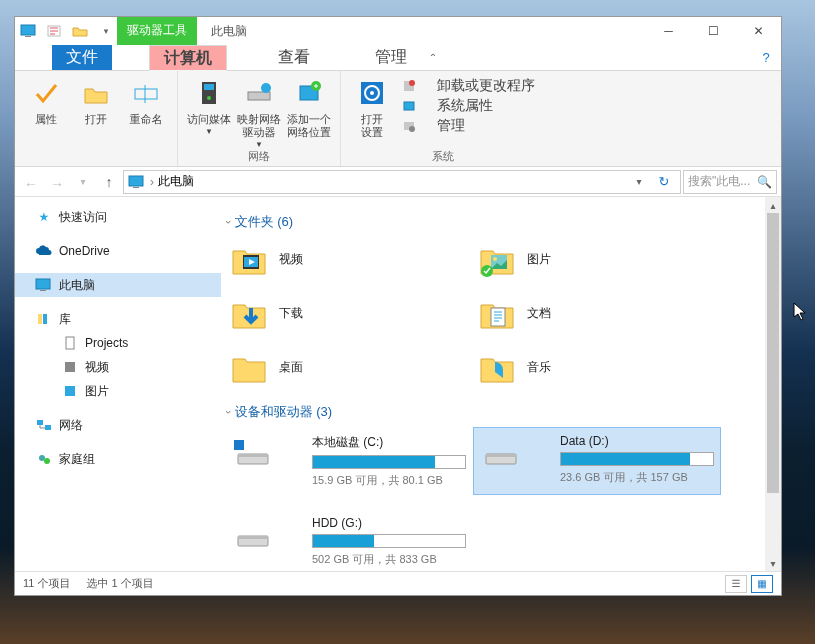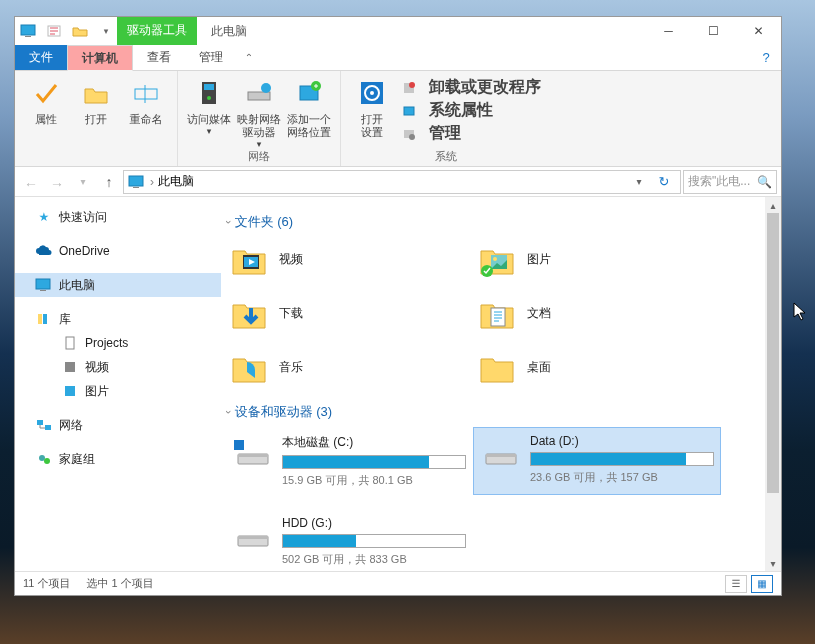--- a/index.html
+++ b/index.html
@@ -7,33 +7,33 @@
   .window { position: absolute; left: 14px; top: 16px; width: 768px; height: 580px; background: #fff; border: 1px solid #999; display: flex; flex-direction: column; }
   .titlebar { height: 28px; display: flex; align-items: stretch; background: #fff; }
   .tb-left { display: flex; align-items: center; gap: 4px; padding-left: 4px; }
   .tb-icon { width: 20px; height: 16px; display: flex; align-items: center; justify-content: center; }
   .qat { width: 22px; height: 22px; display: flex; align-items: center; justify-content: center; }
   .ctx-tab { background: #3ec73e; color: #fff; font-size: 12px; padding: 4px 10px; display: flex; align-items: center; border-bottom: 1px solid #3ec73e; }
   .tb-title { flex: 1; font-size: 12px; color: #555; display: flex; align-items: center; padding-left: 14px; }
   .win-btns { display: flex; }
   .win-btn { width: 45px; display: flex; align-items: center; justify-content: center; font-size: 12px; color: #444; }
   .tabs-row { height: 26px; display: flex; background: #fff; border-bottom: 1px solid #d8d8d8; }
-  .tab { font-size: 12px; padding: 0 14px; display: flex; align-items: center; color: #444; }
+  .tab { font-size: 16px; padding: 0 14px; display: flex; align-items: center; color: #444; margin-left: 37px; }
   .tab.file { background: #1979ca; color: #fff; }
   .tab.active { background: #fca5a5; border-top: 1px solid #d8d8d8; border-left: 1px solid #d8d8d8; border-right: 1px solid #d8d8d8; border-bottom: 1px solid #f5f5f5; margin-bottom: -1px; font-weight: bold; }
   .help-btn { margin-left: auto; width: 30px; display: flex; align-items: center; justify-content: center; color: #1979ca; font-size: 13px; }
   .collapse-btn { width: 24px; display: flex; align-items: center; justify-content: center; color: #666; font-size: 10px; }
   .ribbon { height: 96px; background: #f5f5f5; display: flex; border-bottom: 1px solid #d8d8d8; position: relative; }
   .rgroup { position: relative; display: flex; padding: 4px 6px 16px; border-right: 1px solid #e0e0e0; }
   .rgroup-label { position: absolute; bottom: 0; left: 0; right: 0; text-align: center; font-size: 11px; color: #666; padding-bottom: 2px; }
   .rbig { width: 50px; display: flex; flex-direction: column; align-items: center; justify-content: flex-start; font-size: 11px; color: #444; padding-top: 2px; }
   .rbig .ico { width: 32px; height: 32px; margin-bottom: 4px; display: flex; align-items: center; justify-content: center; }
   .rbig span { text-align: center; line-height: 1.2; }
   .rsmall-col { display: flex; flex-direction: column; gap: 2px; padding: 2px 4px; }
-  .rsmall { display: flex; align-items: center; gap: 12px; font-size: 16px; color: #444; font-weight: bold; }
+  .rsmall { display: flex; align-items: center; gap: 20px; font-size: 14px; color: #444; }
   .rsmall .sico { width: 16px; height: 16px; display: flex; align-items: center; justify-content: center; }
   .addrbar { height: 30px; display: flex; align-items: center; padding: 2px 4px; gap: 2px; border-bottom: 1px solid #e0e0e0; }
   .nav-btn { width: 24px; height: 24px; display: flex; align-items: center; justify-content: center; color: #bbb; font-size: 14px; }
   .nav-btn.up { color: #555; }
   .addr-box { flex: 1; height: 24px; border: 1px solid #ccc; display: flex; align-items: center; padding: 0 4px; font-size: 12px; gap: 4px; }
   .addr-box .aicon { width: 18px; height: 14px; }
   .addr-drop { width: 18px; text-align: center; color: #666; font-size: 10px; }
   .addr-refresh { width: 24px; text-align: center; color: #1979ca; font-size: 13px; }
   .search-box { width: 94px; height: 24px; border: 1px solid #ccc; display: flex; align-items: center; padding: 0 4px; font-size: 12px; color: #999; gap: 4px; }
   .content { flex: 1; display: flex; overflow: hidden; position: relative; }
@@ -46,21 +46,21 @@
   .main-pane { flex: 1; overflow: auto; padding: 12px 8px 12px 4px; position: relative; }
   .group-head { font-size: 13px; color: #1764ad; display: flex; align-items: center; gap: 4px; margin: 4px 0 6px 2px; }
   .group-head .chev { color: #888; font-size: 11px; transform: rotate(90deg); display: inline-block; }
   .folders-grid { display: grid; grid-template-columns: 248px 248px; row-gap: 10px; margin-bottom: 14px; }
   .f-item { display: flex; align-items: center; gap: 10px; font-size: 12px; color: #222; padding: 4px; }
   .f-item .ficon { width: 40px; height: 36px; display: flex; align-items: center; justify-content: center; position: relative; }
   .drives-grid { display: grid; grid-template-columns: 248px 248px; row-gap: 14px; }
   .d-item { display: flex; gap: 10px; font-size: 12px; padding: 6px; border: 1px solid transparent; }
   .d-item.sel { background: #cde3f8; border: 1px solid #8abef2; }
   .d-item .dicon { width: 40px; height: 36px; display: flex; align-items: flex-end; justify-content: center; }
-  .d-info { flex: 1; display: flex; flex-direction: column; gap: 4px; }
+  .d-info { flex: 1; display: flex; flex-direction: column; gap: 4px; margin-left: 30px; }
   .d-name { font-size: 12px; color: #222; }
   .d-bar { height: 14px; border: 1px solid #a8a8a8; background: #fff; position: relative; }
   .d-bar-fill { position: absolute; left: 0; top: 0; bottom: 0; background: #18a0d7; }
   .d-stat { font-size: 11px; color: #777; }
   .scrollbar-v { position: absolute; right: 0; top: 0; bottom: 0; width: 16px; background: #f0f0f0; }
   .sb-arrow { height: 16px; display: flex; align-items: center; justify-content: center; color: #666; font-size: 10px; }
   .sb-thumb { position: absolute; left: 2px; right: 2px; background: #c5c5c5; }
   .status { height: 24px; border-top: 1px solid #e0e0e0; display: flex; align-items: center; font-size: 11px; color: #555; padding: 0 8px; gap: 16px; }
   .status .views { margin-left: auto; display: flex; gap: 4px; }
   .view-btn { width: 22px; height: 18px; border: 1px solid #ccc; display: flex; align-items: center; justify-content: center; font-size: 10px; color: #666; }
@@ -372,32 +372,32 @@
                 <rect x="14" y="13" width="14" height="18" fill="#fff" stroke="#888"></rect>
                 <path d="M17 17h8M17 20h8M17 23h8M17 26h5" stroke="#2da8e0"></path>
               </svg>
             </span>
             <span>文档</span>
           </div>
           <div class="f-item">
             <span class="ficon">
               <svg width="40" height="36">
                 <path d="M4 10h12l2 3h18v20H4z" fill="#ffd86b" stroke="#d8a838"></path>
+              </svg>
+            </span>
+            <span>桌面</span>
+          </div>
+          <div class="f-item">
+            <span class="ficon">
+              <svg width="40" height="36">
+                <path d="M4 10h12l2 3h18v20H4z" fill="#ffd86b" stroke="#d8a838"></path>
                 <path d="M18 13a8 8 0 018 8v8l-8-6z" fill="#2da8e0"></path>
               </svg>
             </span>
             <span>音乐</span>
-          </div>
-          <div class="f-item">
-            <span class="ficon">
-              <svg width="40" height="36">
-                <path d="M4 10h12l2 3h18v20H4z" fill="#ffd86b" stroke="#d8a838"></path>
-              </svg>
-            </span>
-            <span>桌面</span>
           </div>
         </div>
       <div class="group-head">
           <span class="chev">›</span>
           <span>设备和驱动器 (3)</span>
         </div>
       <div class="drives-grid" id="drives-grid">
           <div class="d-item">
             <span class="dicon">
               <svg width="40" height="36">

